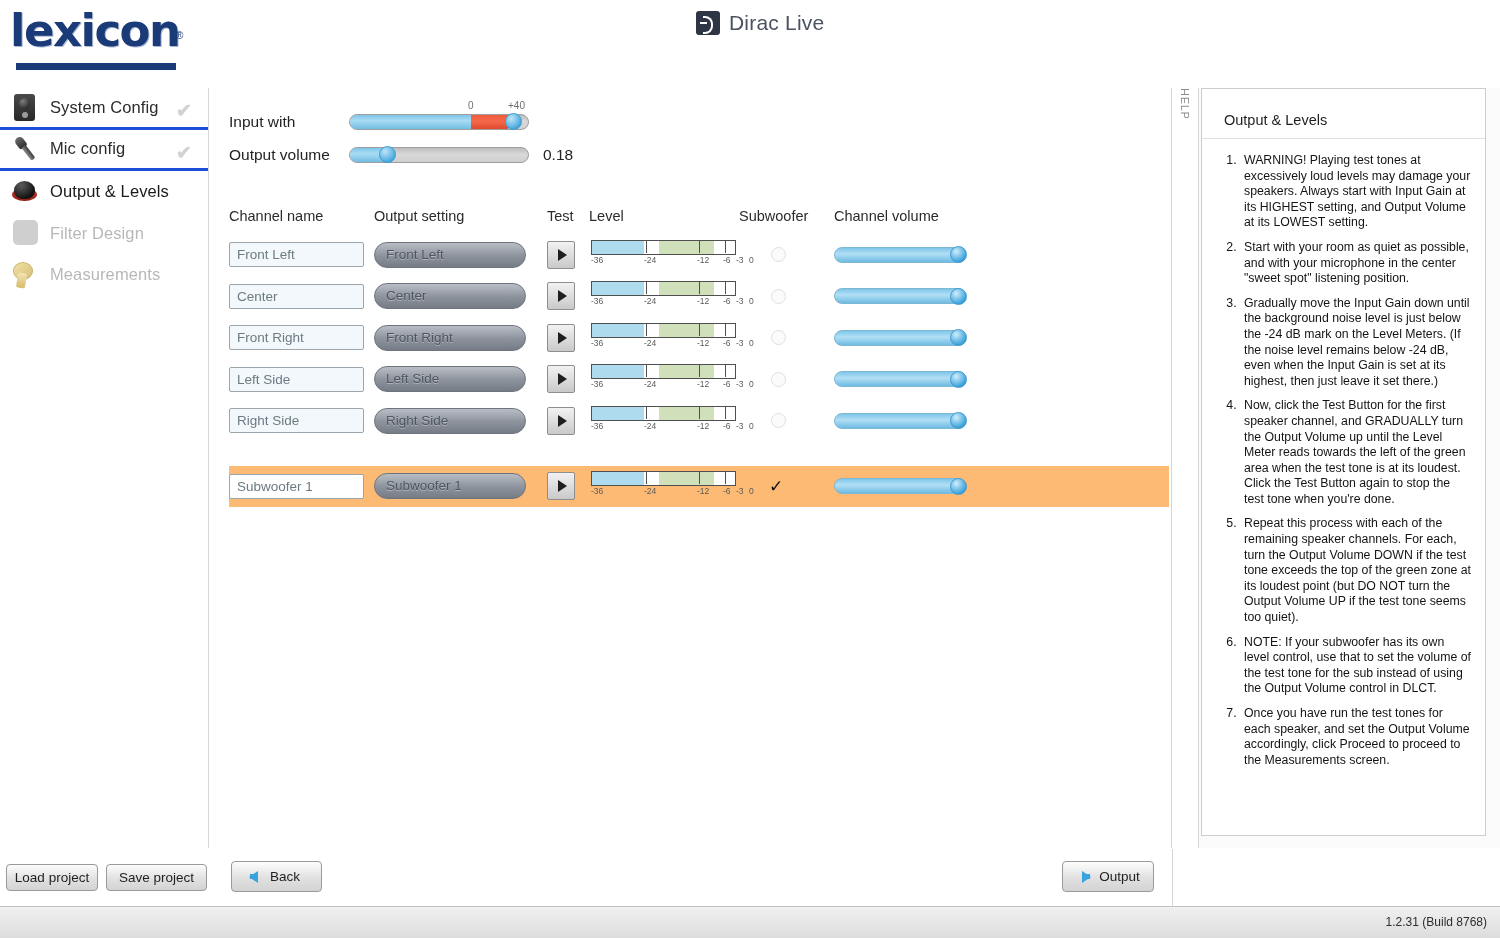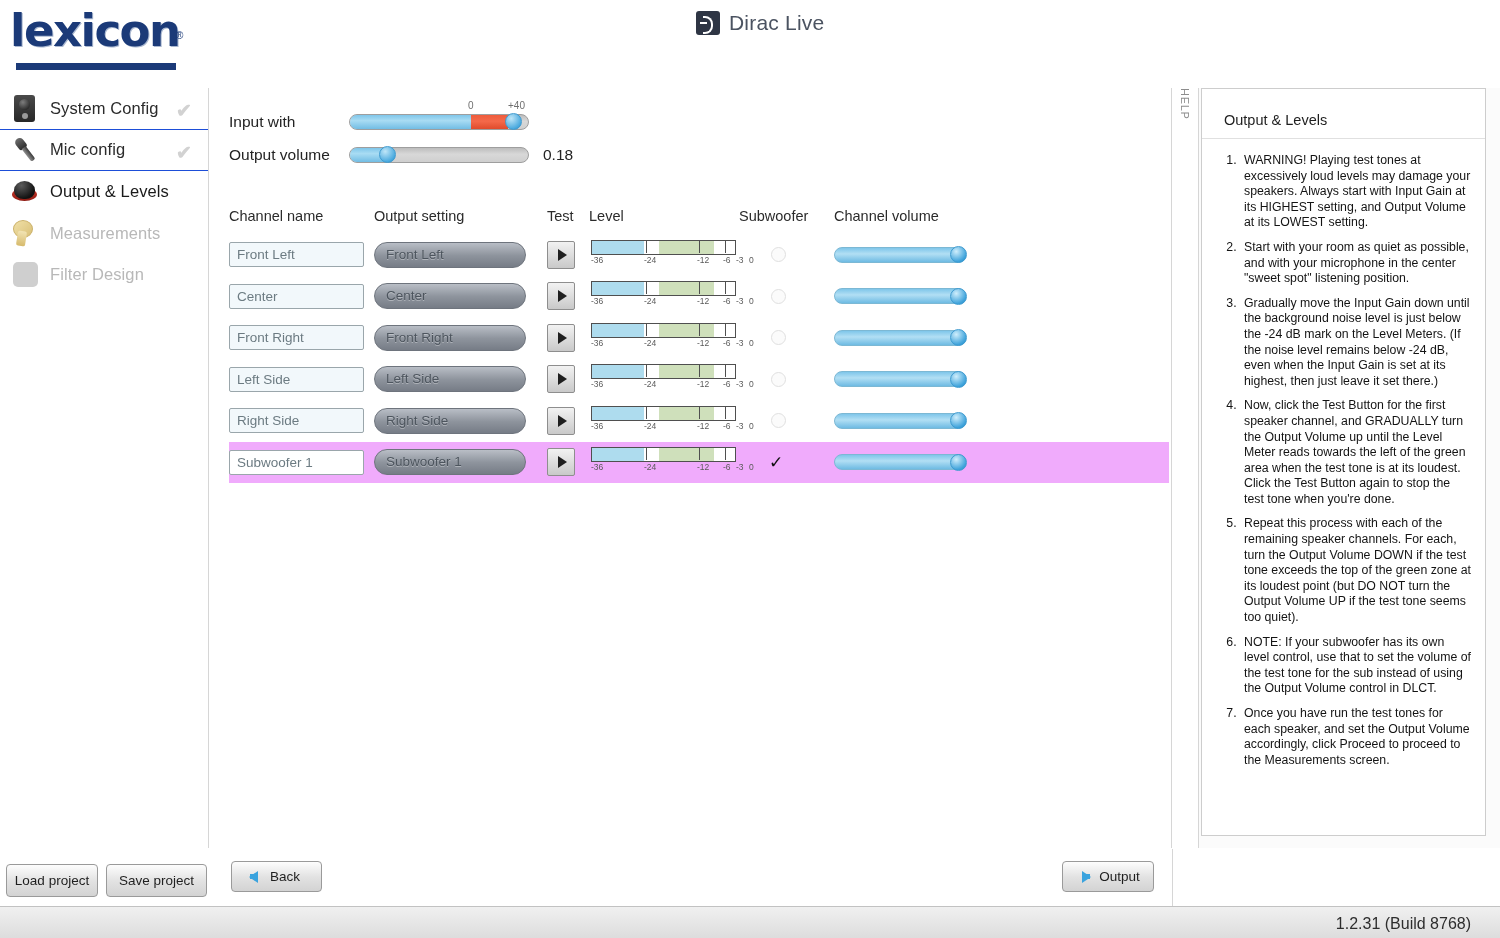--- a/index.html
+++ b/index.html
@@ -82,21 +82,21 @@
     background: #ffffff;
     border-right: 1px solid #d6d6d6;
   }
   .nav-item {
     position: relative;
     height: 41.5px;
     display: flex; align-items: center;
     padding-left: 6px;
     box-sizing: border-box;
   }
-  .nav-item.sep { border-bottom: 1px solid #1d4ed8; }
+  .nav-item.sep { border-bottom: 3px solid #1d4ed8; }
   .nav-icon {
     width: 38px; height: 34px;
     position: relative;
     flex: 0 0 38px;
     margin-right: 6px;
   }
   .nav-label {
     font-size: 16.5px;
     color: #2b2b2b;
     letter-spacing: 0.1px;
@@ -260,21 +260,21 @@
   .c-out   { width: 173px; }
   .c-test  { width: 42px; }
   .c-level { width: 150px; }
   .c-sub   { width: 95px; }
   .c-vol   { width: 180px; }
 
   .row {
     display:flex; align-items:center;
     height: 41.5px;
   }
-  .row.highlight { background: #f0abfc; }
+  .row.highlight { background: #fdba74; margin-top: 24px; }
 
   .inp {
     width: 135px; height: 25px;
     border: 1px solid #9aa6ab;
     background: #f2f8fb;
     border-radius: 2px;
     font-size: 13.5px;
     color: #6c7b82;
     padding: 0 0 0 7px;
     box-sizing: border-box;
@@ -413,21 +413,21 @@
     position:absolute; left:0; top:849px;
     width:1500px; height:57px;
     background:#ffffff;
   }
   .footer .divider {
     position:absolute; left:1172px; top:0; width:1px; height:57px;
     background:#d6d6d6;
   }
   .fbtn {
     position:absolute;
-    height: 33px;
+    height: 27px;
     border: 1px solid #9a9a9a;
     border-radius: 4px;
     background: linear-gradient(180deg,#fdfdfd,#e2e2e2 52%,#d3d3d3);
     font-size: 13.5px;
     color: #1f1f1f;
     display:flex; align-items:center; justify-content:center;
     box-sizing: border-box;
   }
   #btn-load    { left: 6px;    top: 15px; width: 92px; }
   #btn-save    { left: 106px;  top: 15px; width: 101px; }
@@ -450,22 +450,22 @@
     width:7px; height:5px; background:#3aa3de;
   }
 
   .statusbar {
     position:absolute; left:0; top:906px;
     width:1500px; height:32px;
     background: linear-gradient(180deg,#f0f0f0,#dcdcdc);
     border-top: 1px solid #c2c2c2;
   }
   .version {
-    position:absolute; right: 29px; top: 8px;
-    font-size: 16px; color:#2d2d2d;
+    position:absolute; right: 13px; top: 8px;
+    font-size: 12px; color:#2d2d2d;
   }
 </style>
 </head>
 <body>
 
 <div id="app">
 
   <div class="header">
     <div class="logo">
       <div class="logo-text">lexicon</div>
@@ -494,29 +494,29 @@
         <span class="nav-check">✔</span>
       </div>
       <div class="nav-item active">
         <span class="nav-icon">
           <i class="ic-knob"></i>
         </span>
         <span class="nav-label">Output &amp; Levels</span>
       </div>
       <div class="nav-item dim">
         <span class="nav-icon">
+          <i class="ic-filter"></i>
+        </span>
+        <span class="nav-label">Filter Design</span>
+      </div>
+      <div class="nav-item dim">
+        <span class="nav-icon">
           <i class="ic-tape"></i>
         </span>
         <span class="nav-label">Measurements</span>
-      </div>
-      <div class="nav-item dim">
-        <span class="nav-icon">
-          <i class="ic-filter"></i>
-        </span>
-        <span class="nav-label">Filter Design</span>
       </div>
     </div>
 
   <div class="main">
 
     <div class="gain-block">
       <div class="gain-row">
         <div class="gain-label">Input with</div>
         <div class="track">
           <div class="scale-marks">

